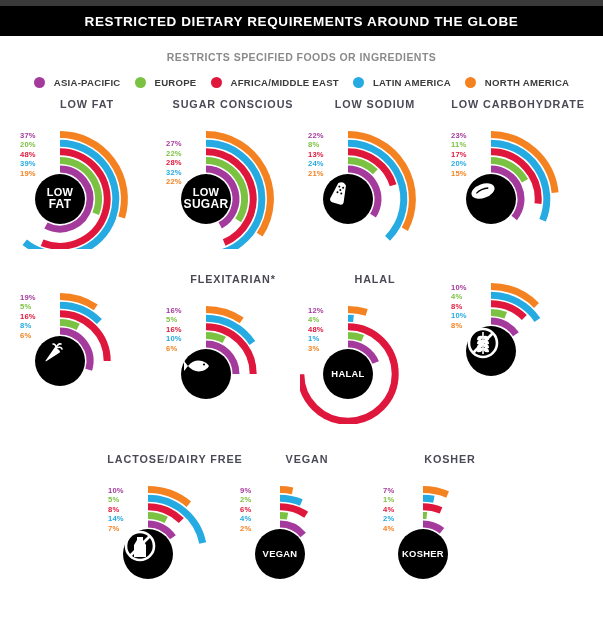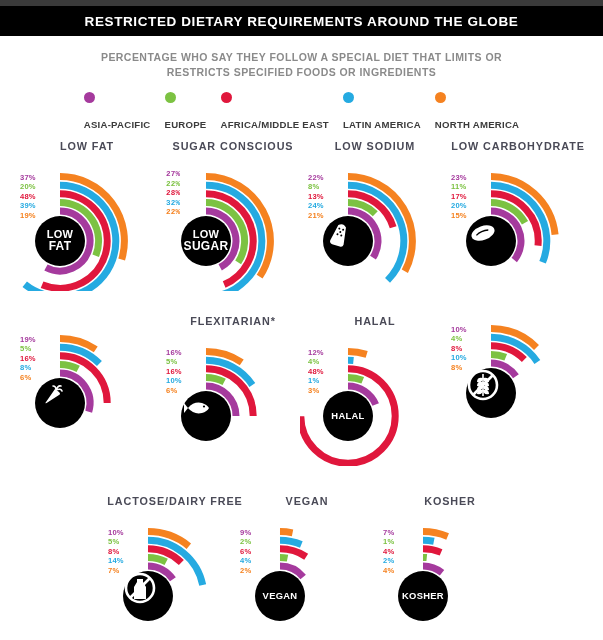--- a/index.html
+++ b/index.html
@@ -19,21 +19,21 @@
     color:#ffffff;font-size:13.5px;font-weight:bold;letter-spacing:.6px;
   }
   #subtitle{
     margin-top:14px;text-align:center;color:#8a8a8a;
     font-size:10.5px;font-weight:bold;letter-spacing:.45px;line-height:15px;
   }
   #legend{
     margin-top:12px;display:flex;align-items:center;justify-content:center;
     gap:14px;flex-wrap:nowrap;
   }
-  .leg{display:flex;align-items:flex-start;gap:16px;flex-direction:column;}
+  .leg{display:flex;align-items:center;gap:9px;}
   .leg .dot{width:11px;height:11px;border-radius:50%;display:block;}
   .leg .lbl{font-size:9.6px;font-weight:bold;color:#3b3b3b;letter-spacing:.25px;white-space:nowrap;}
 
   #grid{position:relative;width:603px;height:515px;margin-top:10px;}
   .cell{position:absolute;width:150px;}
   .cell .ctitle{
     text-align:center;color:#4a4a57;font-size:10.8px;font-weight:bold;
     letter-spacing:.9px;line-height:13px;
   }
   .viz{position:relative;width:150px;height:130px;margin-top:8px;}
@@ -58,21 +58,20 @@
 </head>
 <body>
 
 <div id="topstrip"></div>
 
 <div id="titlebar">
   <div class="t">RESTRICTED DIETARY REQUIREMENTS AROUND THE GLOBE</div>
 </div>
 
 <div id="subtitle">
-  <div>PERCENTAGE WHO SAY THEY FOLLOW A SPECIAL DIET THAT LIMITS OR</div>
   <div>RESTRICTS SPECIFIED FOODS OR INGREDIENTS</div>
 </div>
 
 <div id="legend">
     <div class="leg">
       <span class="dot" style="background: rgb(165, 58, 157);"></span>
       <span class="lbl">ASIA-PACIFIC</span>
     </div>
     <div class="leg">
       <span class="dot" style="background: rgb(124, 194, 66);"></span>
@@ -119,21 +118,21 @@
     <div class="cell" style="left: 158px; top: 0px;">
       <div class="ctitle">SUGAR CONSCIOUS</div>
       <div class="viz">
         <svg width="150" height="130">
           <path d="M 48.00 15.60 A 64.4 64.4 0 0 1 101.62 115.68" stroke="#f58220" stroke-width="7" fill="none" stroke-linecap="butt"></path>
           <path d="M 48.00 24.20 A 55.8 55.8 0 0 1 48.16 135.80" stroke="#25aae1" stroke-width="7" fill="none" stroke-linecap="butt"></path>
           <path d="M 48.00 32.80 A 47.2 47.2 0 0 1 66.17 123.56" stroke="#e0173c" stroke-width="7" fill="none" stroke-linecap="butt"></path>
           <path d="M 48.00 41.40 A 38.6 38.6 0 0 1 80.14 101.38" stroke="#7cc242" stroke-width="7" fill="none" stroke-linecap="butt"></path>
           <path d="M 48.00 50.00 A 30 30 0 0 1 62.20 106.42" stroke="#a53a9d" stroke-width="7" fill="none" stroke-linecap="butt"></path>
         </svg>
-        <div class="vals" style="top: 9px; font-family: Liberation Mono, monospace;">
+        <div class="vals" style="top: 20px;">
           <div style="color: rgb(165, 58, 157);">27%</div>
           <div style="color: rgb(124, 194, 66);">22%</div>
           <div style="color: rgb(224, 23, 60);">28%</div>
           <div style="color: rgb(37, 170, 225);">32%</div>
           <div style="color: rgb(245, 130, 32);">22%</div>
         </div>
         <div class="hub" style="width: 50px; height: 50px; left: 23px; top: 55px;">
           <span class="l1">LOW</span>
           <span class="l2">SUGAR</span>
         </div>

